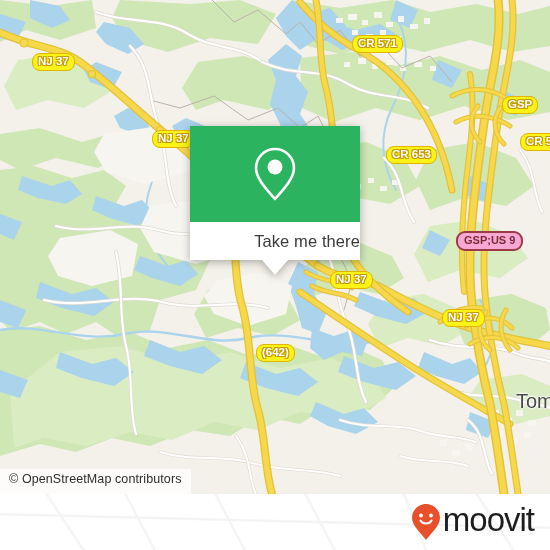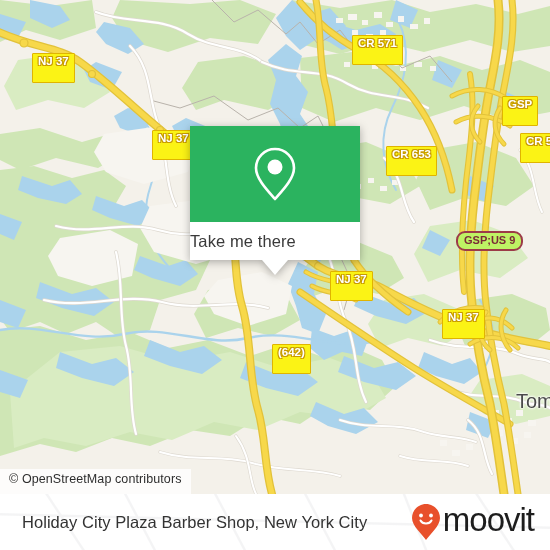--- a/index.html
+++ b/index.html
@@ -33,21 +33,21 @@
     position:absolute;left:190px;top:126px;width:170px;
     z-index:60;
     filter:drop-shadow(0 2px 4px rgba(0,0,0,0.30));
   }
   #popup-header{
     height:96px;background:#2bb35f;
     display:flex;align-items:center;justify-content:center;
   }
   #popup-body{
     height:38px;background:#ffffff;
-    display:flex;align-items:center;justify-content:flex-start;
+    display:flex;align-items:center;justify-content:flex-end;
   }
   #popup-label{
     font-size:16.5px;color:#3a3a3a;letter-spacing:0.1px;
   }
   #popup-tail{
     position:absolute;left:50%;top:134px;
     width:0;height:0;margin-left:-13px;
     border-left:13px solid transparent;
     border-right:13px solid transparent;
     border-top:15px solid #ffffff;
@@ -85,33 +85,33 @@
     font-weight:400;
     margin-left:2px;
     line-height:1;
   }
 
   
   .shield{
     position:absolute;z-index:30;
     background:#fbf315;
     border:1.6px solid #e0b400;
-    border-radius:1px;
+    border-radius:8px;
     color:#ffffff;
     font-size:11.5px;font-weight:bold;
-    padding:1px 5px 14px 5px;
+    padding:1px 5px 2px 5px;
     white-space:nowrap;
     text-shadow:
       -1px -1px 0 #c79a00, 1px -1px 0 #c79a00,
       -1px  1px 0 #c79a00, 1px  1px 0 #c79a00,
        0 0 1px #c79a00;
     line-height:13px;
   }
   .shield.pill{
-    background:#bef264;
+    background:#f9a8d4;
     border:2px solid #9c3b48;
     border-radius:9px;
     color:#7a2b36;
     text-shadow:none;
     padding:1px 6px 2px 6px;
     font-size:11px;
   }
   .citylabel{
     position:absolute;z-index:28;
     color:#4a4a4a;font-size:20px;
@@ -378,21 +378,21 @@
 
     <div class="shield" style="left:32px;top:53px;">NJ 37</div>
     <div class="shield" style="left:152px;top:130px;">NJ 37</div>
     <div class="shield" style="left:352px;top:35px;">CR 571</div>
     <div class="shield" style="left:502px;top:60px;margin-top:36px;">GSP</div>
     <div class="shield" style="left:386px;top:146px;">CR 653</div>
     <div class="shield" style="left:520px;top:133px;">CR 57</div>
     <div class="shield pill" style="left:456px;top:231px;">GSP;US 9</div>
     <div class="shield" style="left:330px;top:271px;">NJ 37</div>
     <div class="shield" style="left:442px;top:309px;">NJ 37</div>
-    <div class="shield" style="left:272px;top:344px;">(642)</div>
+    <div class="shield" style="left:256px;top:344px;">(642)</div>
 
     <div class="citylabel" style="left:516px;top:390px;">Tom</div>
 
     <div id="osm-attrib">© OpenStreetMap contributors</div>
   </div>
 
   <div id="popup">
     <div id="popup-header">
       <svg width="44" height="56" viewBox="0 0 44 56">
         <path d="M22 3 C11.5 3 3 11.5 3 22 C3 33 15 45 22 53 C29 45 41 33 41 22 C41 11.5 32.5 3 22 3 Z" fill="none" stroke="#ffffff" stroke-width="2.6" stroke-linejoin="round"></path>
@@ -411,21 +411,20 @@
         <path d="M40,-10 L90,66"></path>
         <path d="M120,-10 L160,66"></path>
         <path d="M210,-10 L250,66"></path>
         <path d="M300,-10 L340,66"></path>
         <path d="M400,-10 L430,66"></path>
         <path d="M470,-10 L520,66"></path>
         <path d="M-10,20 L560,34"></path>
       </g>
     </svg>
 
-    <span id="place-title">Holiday City Plaza Barber Shop, New York City</span>
 
     <div id="moovit-logo">
       <svg width="30" height="38" viewBox="0 0 30 38">
         <path d="M15 1 C7.3 1 1 7.3 1 15 C1 23 11 31 15 37 C19 31 29 23 29 15 C29 7.3 22.7 1 15 1 Z" fill="#e8502b"></path>
         <circle cx="10" cy="12.5" r="1.9" fill="#ffffff"></circle>
         <circle cx="20" cy="12.5" r="1.9" fill="#ffffff"></circle>
         <path d="M9.5 17.5 C11.5 21.5 18.5 21.5 20.5 17.5" fill="none" stroke="#ffffff" stroke-width="2" stroke-linecap="round"></path>
       </svg>
       <span id="moovit-wordmark">moovit</span>
     </div>

